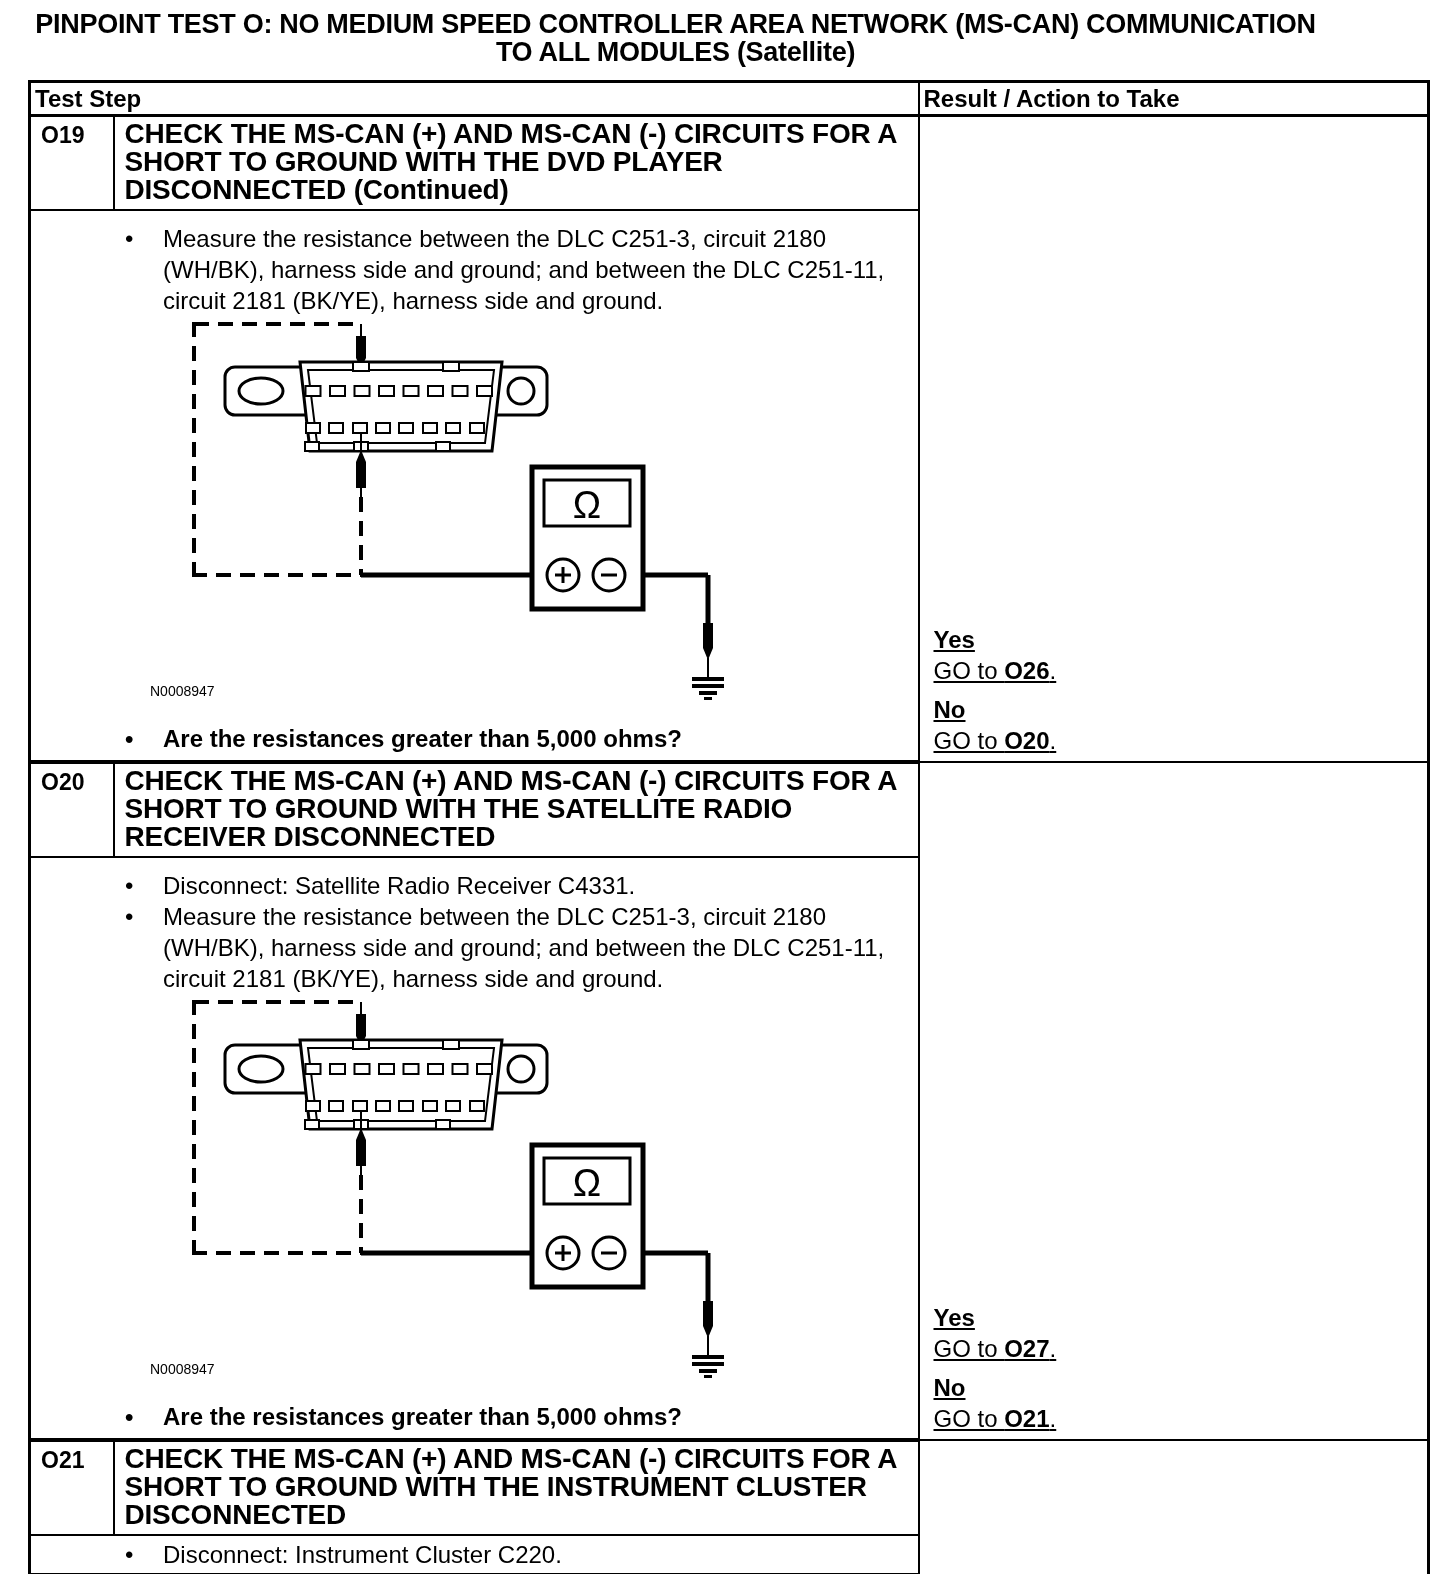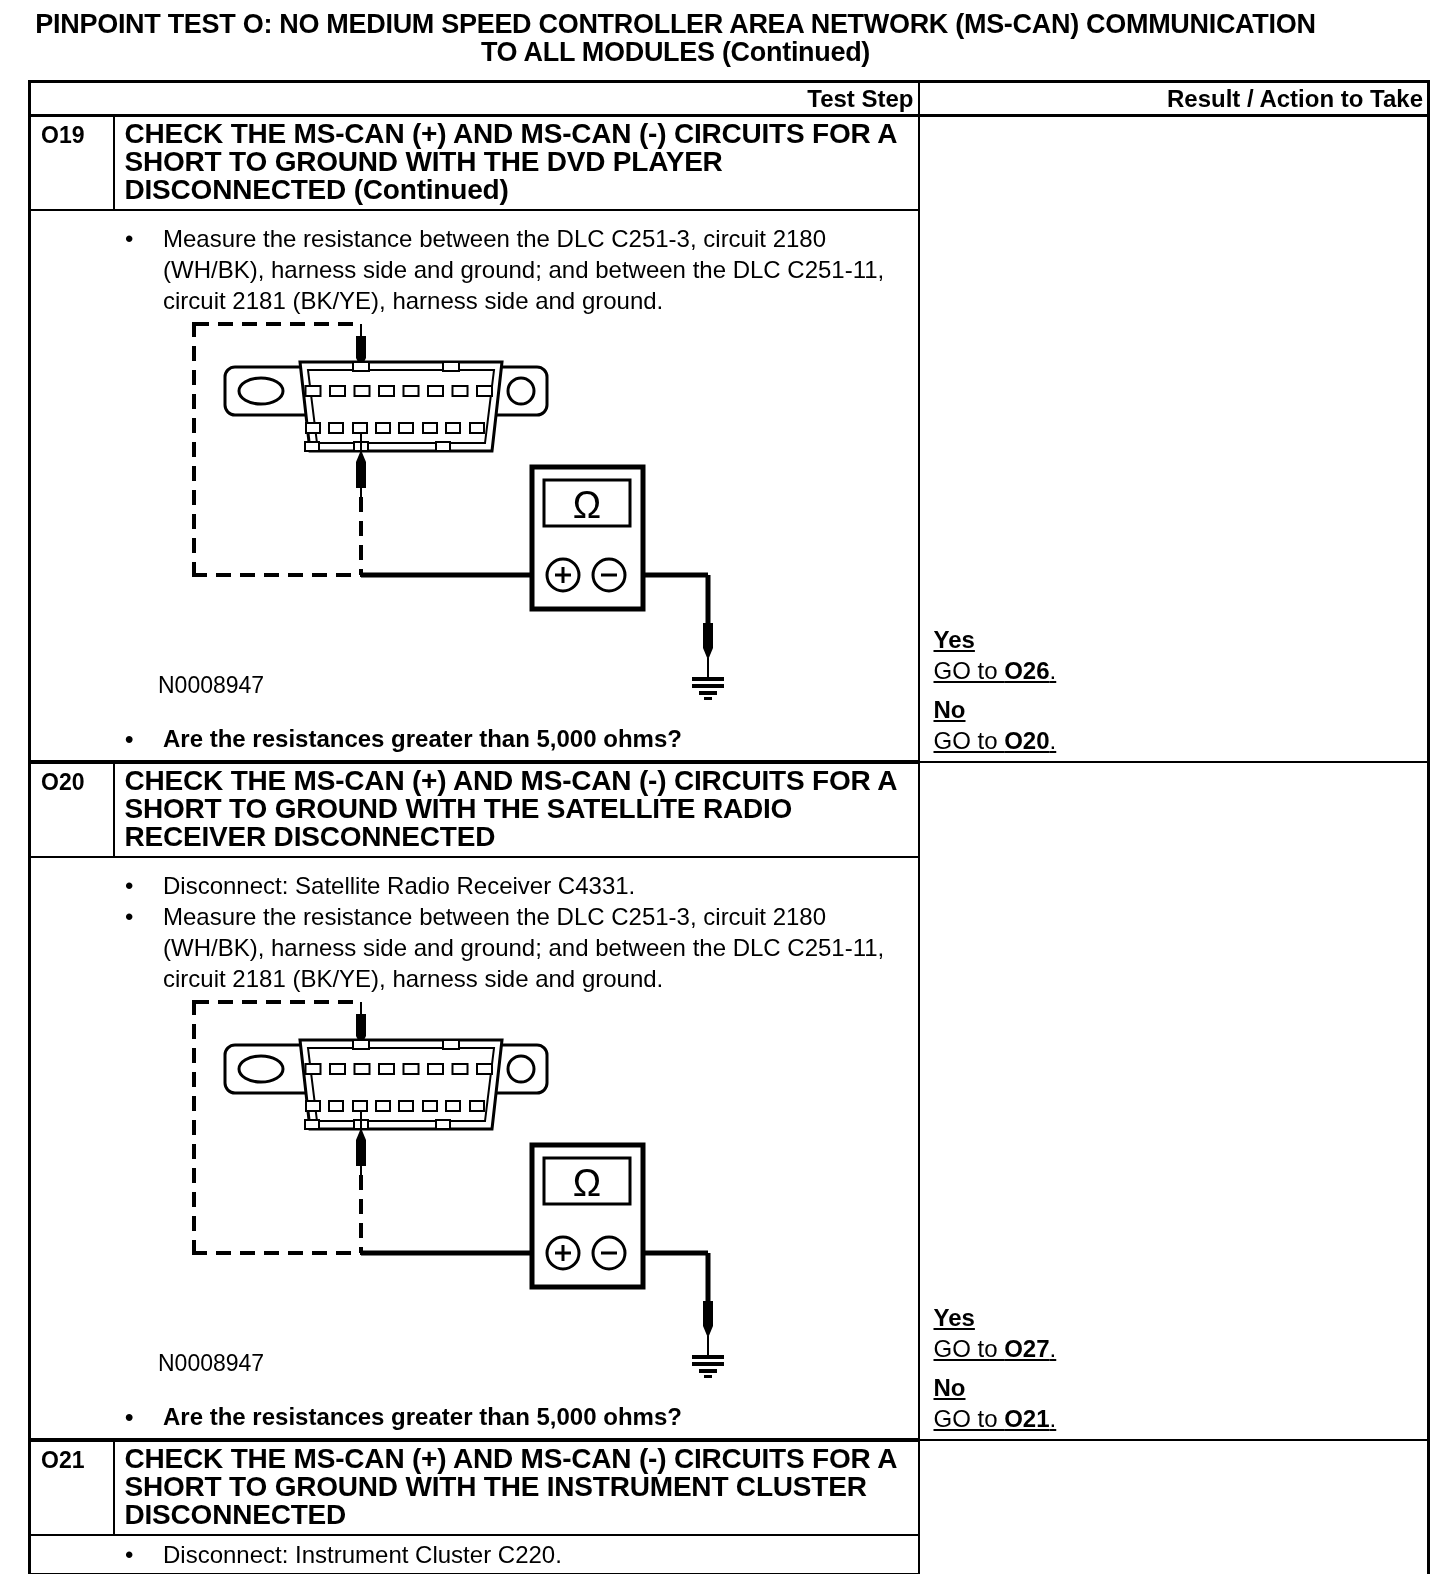--- a/index.html
+++ b/index.html
@@ -27,21 +27,21 @@
     width: 1399px;
     margin-left: 28px;
   }
   table.pinpoint { border: 3px solid #000; }
   th, td { border: 2px solid #000; vertical-align: top; }
 
   thead th {
     border-bottom: 3px solid #000;
     font-size: 24px;
     font-weight: bold;
-    text-align: right;
+    text-align: left;
     vertical-align: middle;
     height: 34px;
     padding: 1px 4px;
   }
 
   col.c-num   { width: 84px; }
   col.c-step  { width: 805px; }
   col.c-res   { width: 510px; }
 
   td.num {
@@ -83,23 +83,23 @@
 
   .figure {
     position: relative;
     margin: 4px 0 0 119px;
     width: 640px;
     height: 385px;
   }
   .figure svg { display: block; margin-left: 40px; }
   .fig-caption {
     position: absolute;
-    left: 8px;
+    left: 0;
     bottom: 6px;
-    font-size: 23px;
+    font-size: 14px;
   }
 
   td.result { vertical-align: bottom; padding: 0 8px 5px 14px; text-decoration: underline; }
   .res-group { margin-top: 9px; }
   .res-label { font-weight: bold; font-size: 24px; line-height: 30px; }
   .res-action { font-size: 24px; line-height: 31px; }
   .res-action .b { font-weight: bold; }
 
   .page-footer {
     width: 1437px;
@@ -109,21 +109,21 @@
     margin-left: 15px;
   }
 </style>
 </head>
 <body>
 
 <div class="page">
 
   <div class="doc-title">
     <div>PINPOINT TEST O: NO MEDIUM SPEED CONTROLLER AREA NETWORK (MS-CAN) COMMUNICATION</div>
-    <div>TO ALL MODULES (Continued)</div>
+    <div>TO ALL MODULES (Satellite)</div>
   </div>
 
   <table class="pinpoint">
     <colgroup>
         <col class="c-num">
         <col class="c-step">
         <col class="c-res">
       </colgroup>
     <thead>
       <tr>

